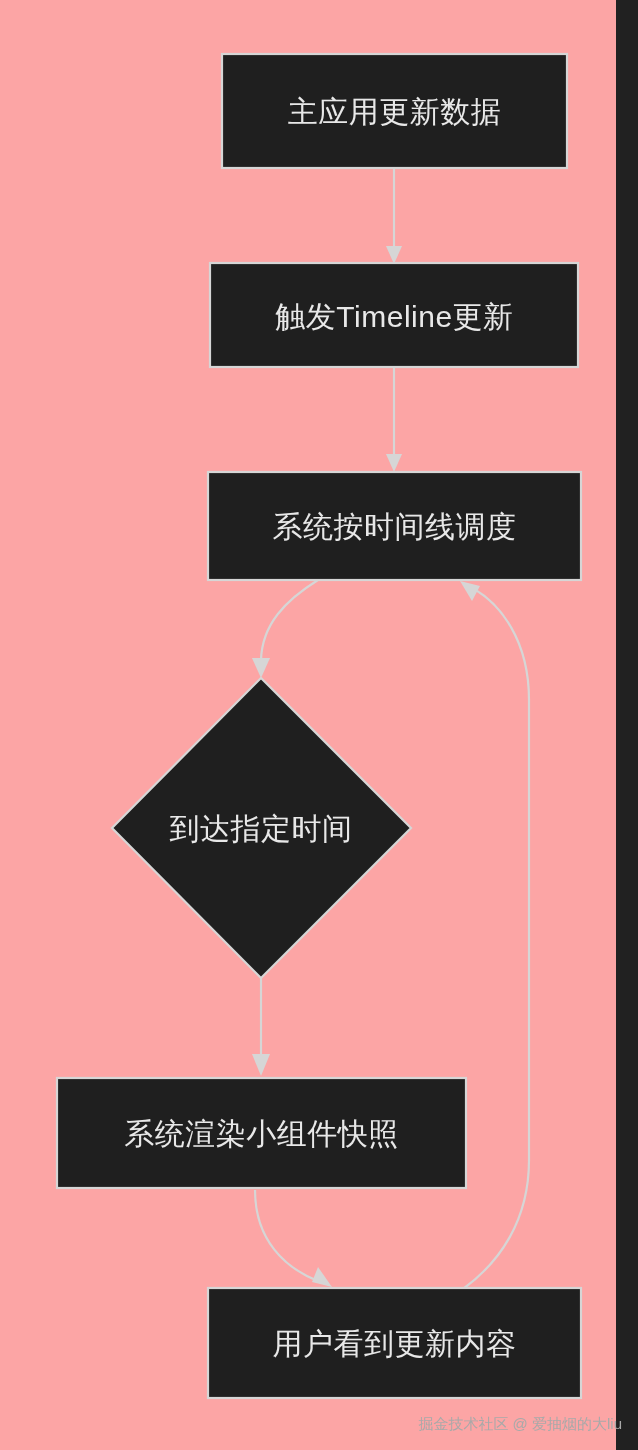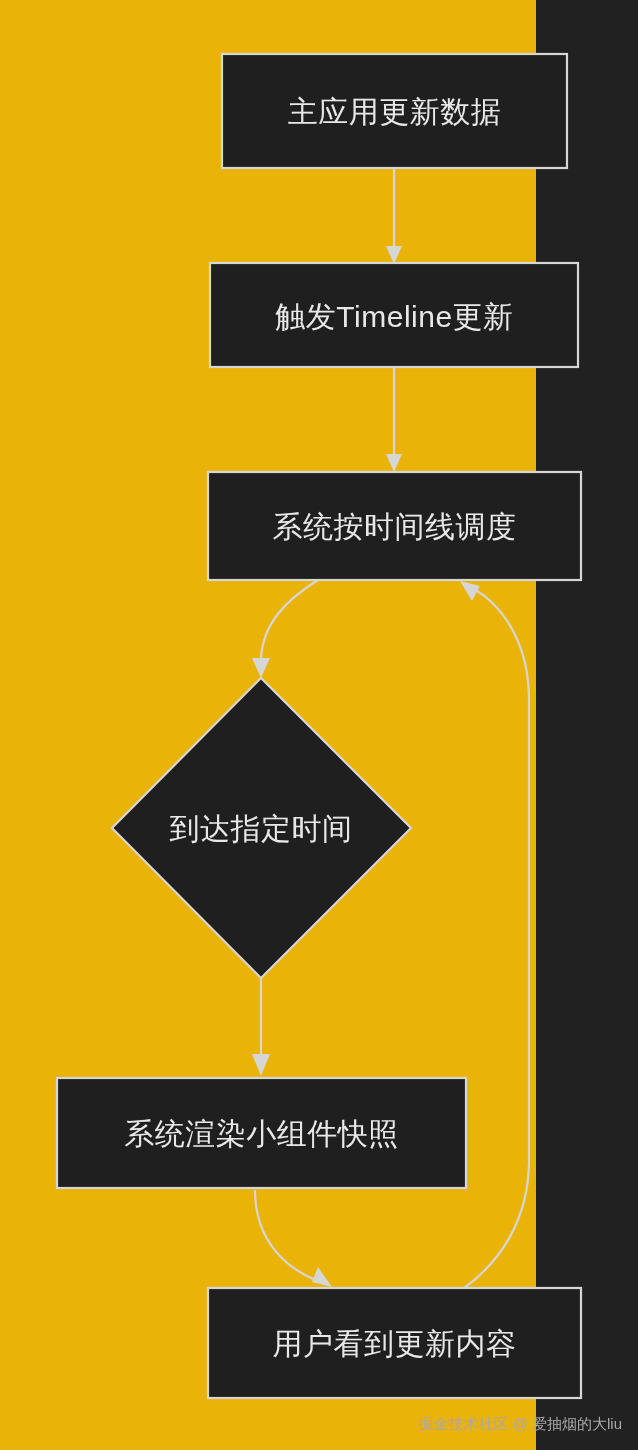--- a/index.html
+++ b/index.html
@@ -8,23 +8,23 @@
     background: #212121;
   }
   body {
     width: 638px;
     height: 1450px;
     overflow: hidden;
     font-family: "Liberation Sans", "DejaVu Sans", sans-serif;
   }
   #flow-root {
     position: relative;
-    width: 536px;
+    width: 616px;
     height: 1450px;
-    background: #eab308;
+    background: #fca5a5;
   }
   svg#flow-svg {
     position: absolute;
     top: 0;
     left: 0;
     width: 638px;
     height: 1450px;
     display: block;
   }
   .node-shape {

